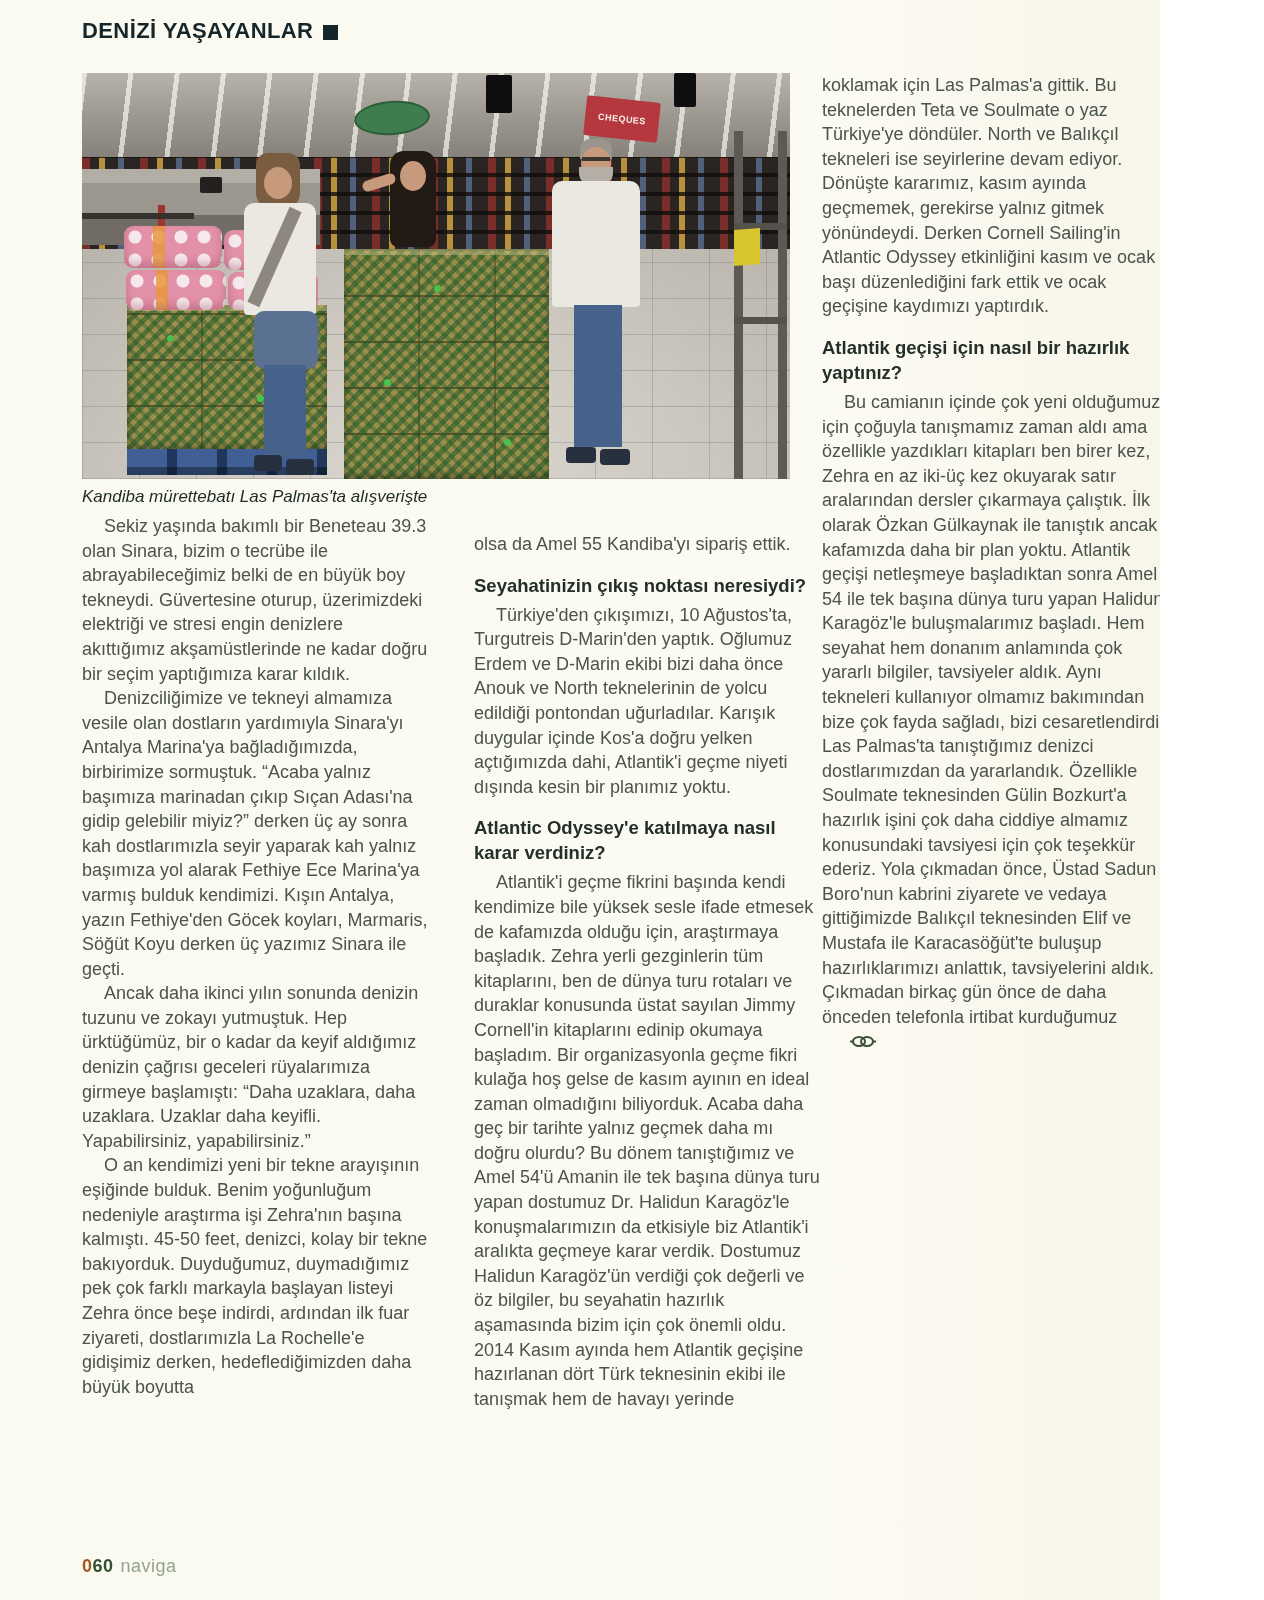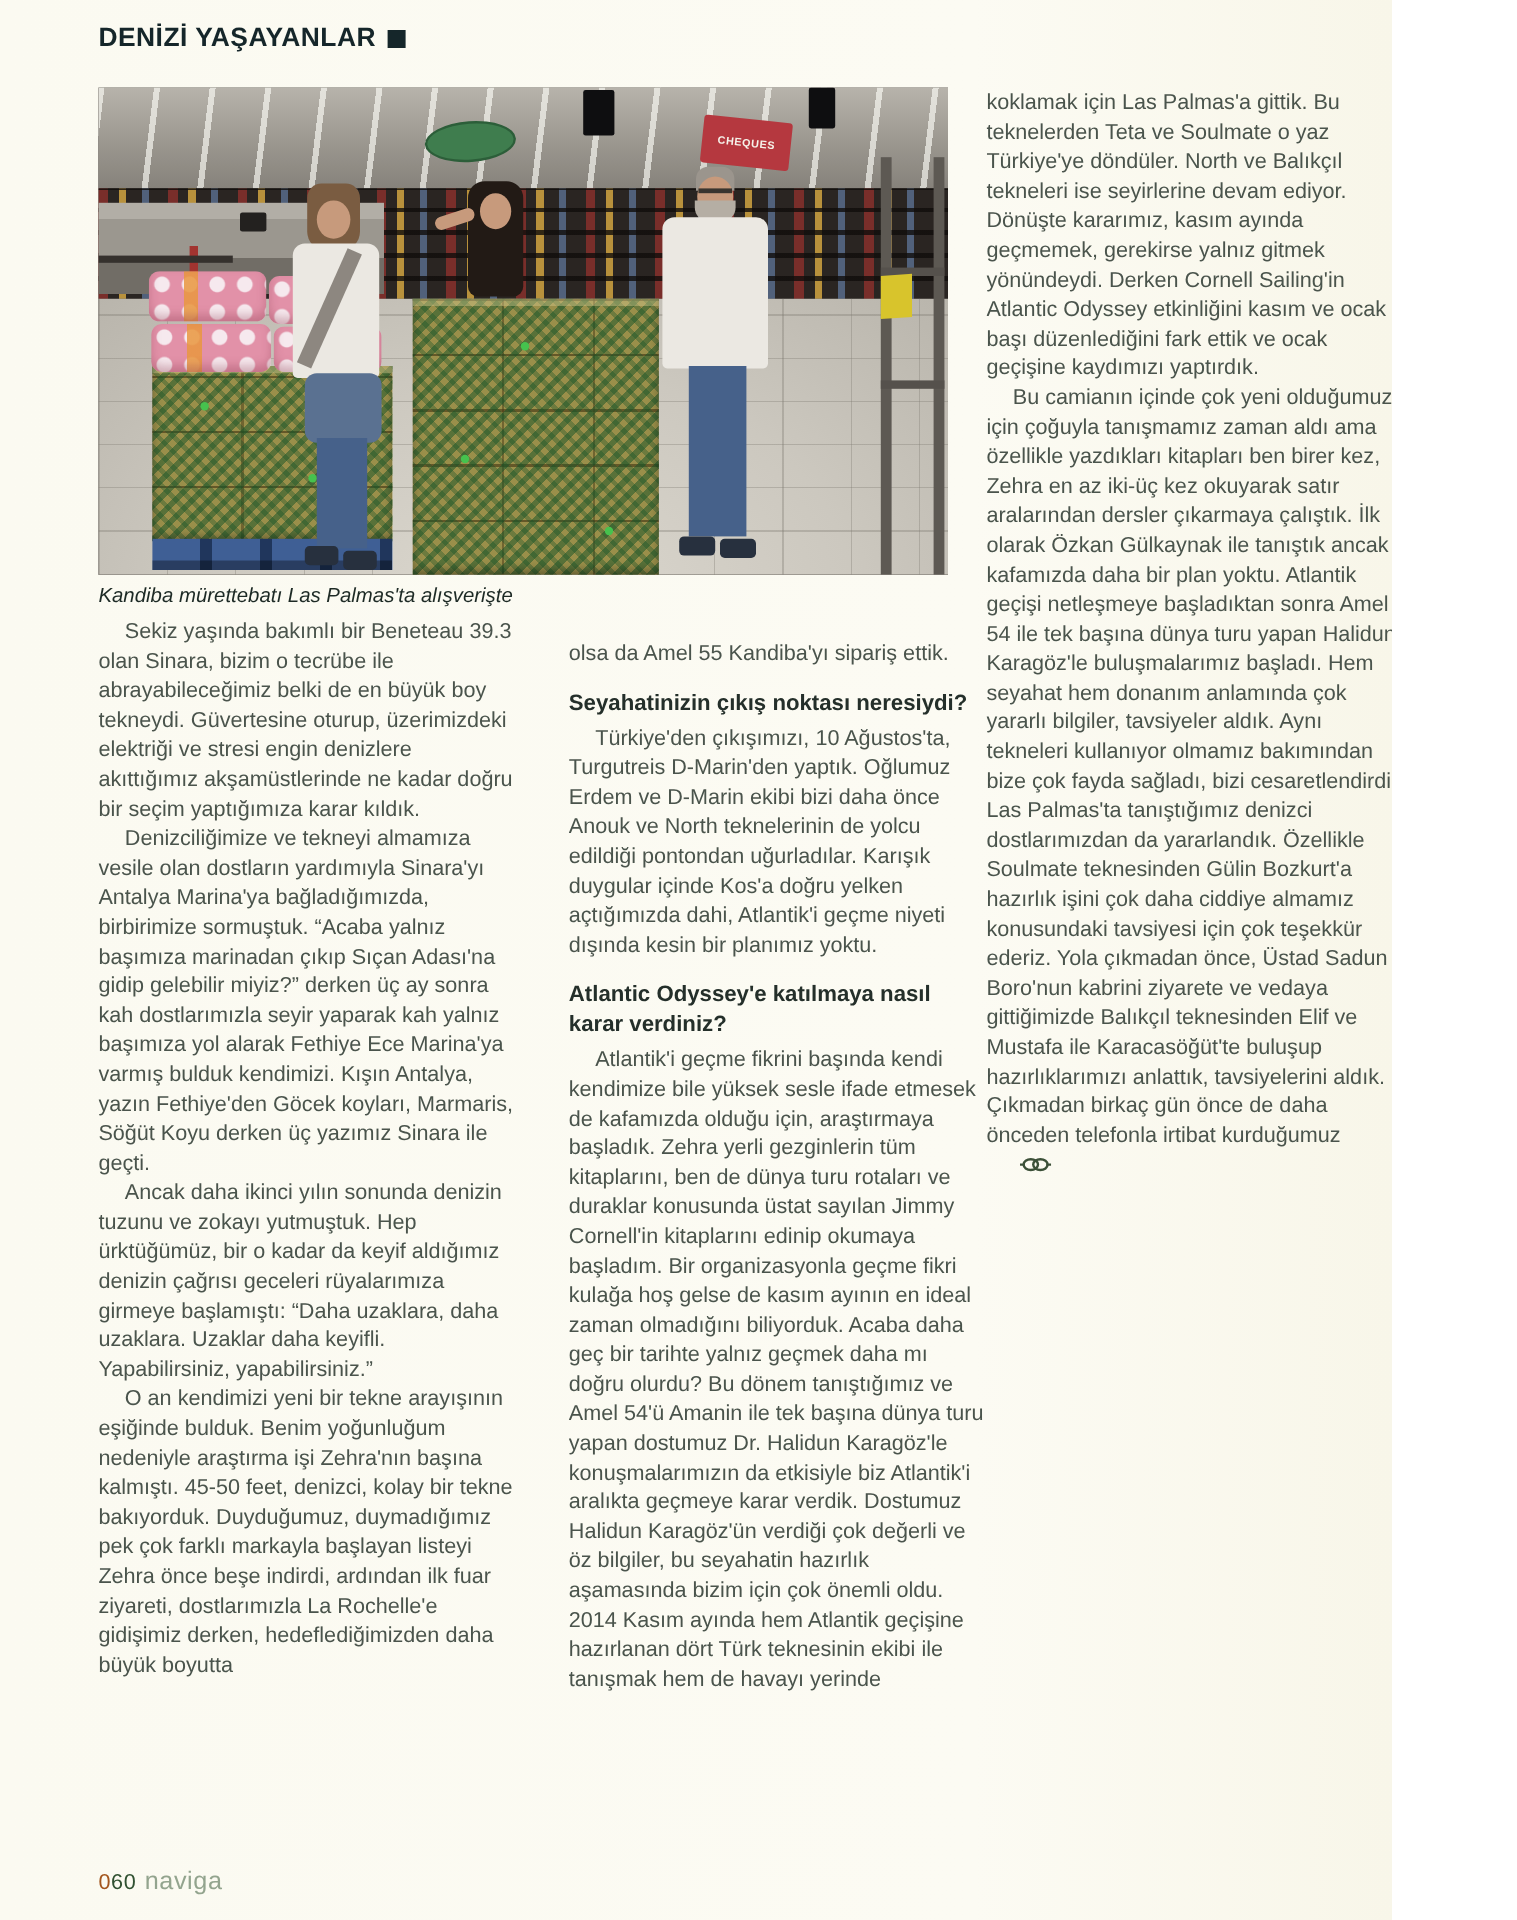--- a/index.html
+++ b/index.html
@@ -114,24 +114,24 @@
   #col3{left:822px;top:73px;height:1478px;}
   .para{margin:0;}
   .para.indent{text-indent:22px;}
   .qhead{
     margin:16px 0 5px 0;font-size:18.5px;line-height:25px;
     font-weight:bold;color:#242f2a;
   }
   .ornament{display:inline-block;vertical-align:middle;margin-left:6px;}
   
   .footer{position:absolute;left:82px;top:1556px;font-size:18px;display:flex;align-items:baseline;gap:7px;}
-  .pn{font-weight:normal;letter-spacing:.5px;}
+  .pn{font-weight:bold;letter-spacing:.5px;}
   .pn .z{color:#a3561e;}
   .pn .r{color:#305131;}
-  .mag{font-size:21px;color:#93a48e;letter-spacing:.5px;}
+  .mag{font-size:18px;color:#93a48e;letter-spacing:.5px;}
 </style>
 </head>
 <body>
 
 <div class="page">
 
   <div class="section-header">
     <span>DENİZİ YAŞAYANLAR</span>
     <span class="sq"></span>
   </div>
@@ -213,20 +213,21 @@
     </div>
   <div class="col" id="col2">
       <p class="para">olsa da Amel 55 Kandiba'yı sipariş ettik.</p>
       <h3 class="qhead">Seyahatinizin çıkış noktası neresiydi?</h3>
       <p class="para indent">Türkiye'den çıkışımızı, 10 Ağustos'ta, Turgutreis D-Marin'den yaptık. Oğlumuz Erdem ve D-Marin ekibi bizi daha önce Anouk ve North teknelerinin de yolcu edildiği pontondan uğurladılar. Karışık duygular içinde Kos'a doğru yelken açtığımızda dahi, Atlantik'i geçme niyeti dışında kesin bir planımız yoktu.</p>
       <h3 class="qhead">Atlantic Odyssey'e katılmaya nasıl karar verdiniz?</h3>
       <p class="para indent">Atlantik'i geçme fikrini başında kendi kendimize bile yüksek sesle ifade etmesek de kafamızda olduğu için, araştırmaya başladık. Zehra yerli gezginlerin tüm kitaplarını, ben de dünya turu rotaları ve duraklar konusunda üstat sayılan Jimmy Cornell'in kitaplarını edinip okumaya başladım. Bir organizasyonla geçme fikri kulağa hoş gelse de kasım ayının en ideal zaman olmadığını biliyorduk. Acaba daha geç bir tarihte yalnız geçmek daha mı doğru olurdu? Bu dönem tanıştığımız ve Amel 54'ü Amanin ile tek başına dünya turu yapan dostumuz Dr. Halidun Karagöz'le konuşmalarımızın da etkisiyle biz Atlantik'i aralıkta geçmeye karar verdik. Dostumuz Halidun Karagöz'ün verdiği çok değerli ve öz bilgiler, bu seyahatin hazırlık aşamasında bizim için çok önemli oldu. 2014 Kasım ayında hem Atlantik geçişine hazırlanan dört Türk teknesinin ekibi ile tanışmak hem de havayı yerinde</p>
     </div>
   <div class="col" id="col3">
       <p class="para">koklamak için Las Palmas'a gittik. Bu teknelerden Teta ve Soulmate o yaz Türkiye'ye döndüler. North ve Balıkçıl tekneleri ise seyirlerine devam ediyor. Dönüşte kararımız, kasım ayında geçmemek, gerekirse yalnız gitmek yönündeydi. Derken Cornell Sailing'in Atlantic Odyssey etkinliğini kasım ve ocak başı düzenlediğini fark ettik ve ocak geçişine kaydımızı yaptırdık.</p>
+      <h3 class="qhead">Atlantik geçişi için nasıl bir hazırlık yaptınız?</h3>
       <p class="para indent">Bu camianın içinde çok yeni olduğumuz için çoğuyla tanışmamız zaman aldı ama özellikle yazdıkları kitapları ben birer kez, Zehra en az iki-üç kez okuyarak satır aralarından dersler çıkarmaya çalıştık. İlk olarak Özkan Gülkaynak ile tanıştık ancak kafamızda daha bir plan yoktu. Atlantik geçişi netleşmeye başladıktan sonra Amel 54 ile tek başına dünya turu yapan Halidun Karagöz'le buluşmalarımız başladı. Hem seyahat hem donanım anlamında çok yararlı bilgiler, tavsiyeler aldık. Aynı tekneleri kullanıyor olmamız bakımından bize çok fayda sağladı, bizi cesaretlendirdi. Las Palmas'ta tanıştığımız denizci dostlarımızdan da yararlandık. Özellikle Soulmate teknesinden Gülin Bozkurt'a hazırlık işini çok daha ciddiye almamız konusundaki tavsiyesi için çok teşekkür ederiz. Yola çıkmadan önce, Üstad Sadun Boro'nun kabrini ziyarete ve vedaya gittiğimizde Balıkçıl teknesinden Elif ve Mustafa ile Karacasöğüt'te buluşup hazırlıklarımızı anlattık, tavsiyelerini aldık. Çıkmadan birkaç gün önce de daha önceden telefonla irtibat kurduğumuz<span class="ornament"><svg width="26" height="13" viewBox="0 0 26 13">
             <ellipse cx="9" cy="6.5" rx="6" ry="4.5" fill="none" stroke="#3c5038" stroke-width="2"></ellipse>
             <ellipse cx="17" cy="6.5" rx="6" ry="4.5" fill="none" stroke="#3c5038" stroke-width="2"></ellipse>
             <line x1="0" y1="6.5" x2="4" y2="6.5" stroke="#3c5038" stroke-width="2"></line>
             <line x1="22" y1="6.5" x2="26" y2="6.5" stroke="#3c5038" stroke-width="2"></line>
           </svg></span></p>
     </div>
 
   <div class="footer">
     <span class="pn"><span class="z">0</span><span class="r">60</span></span>

